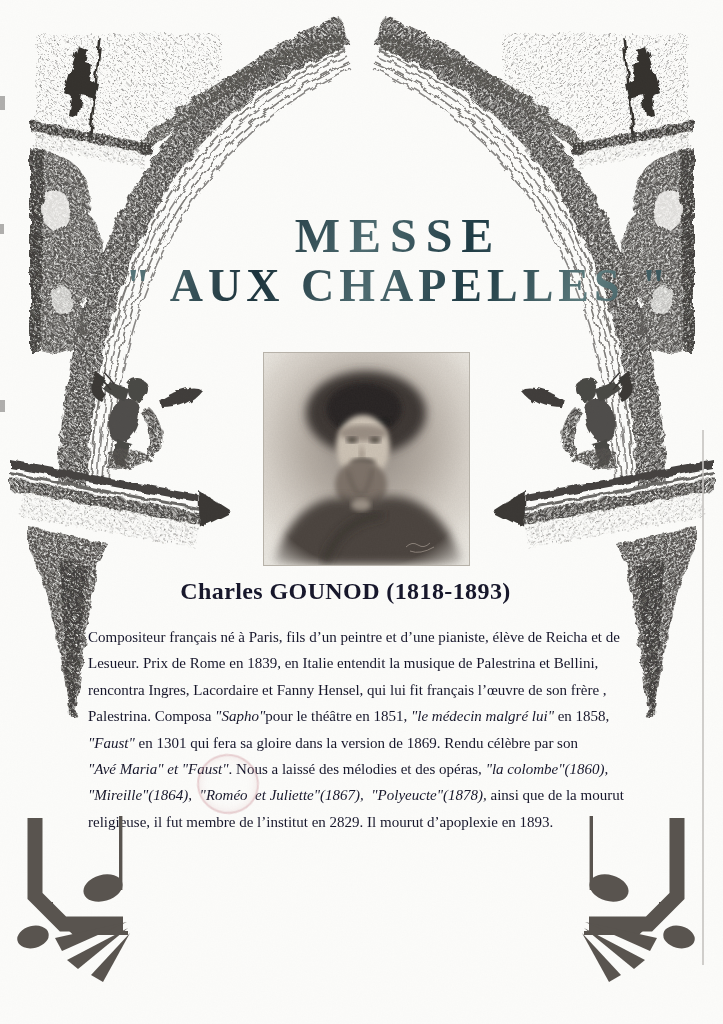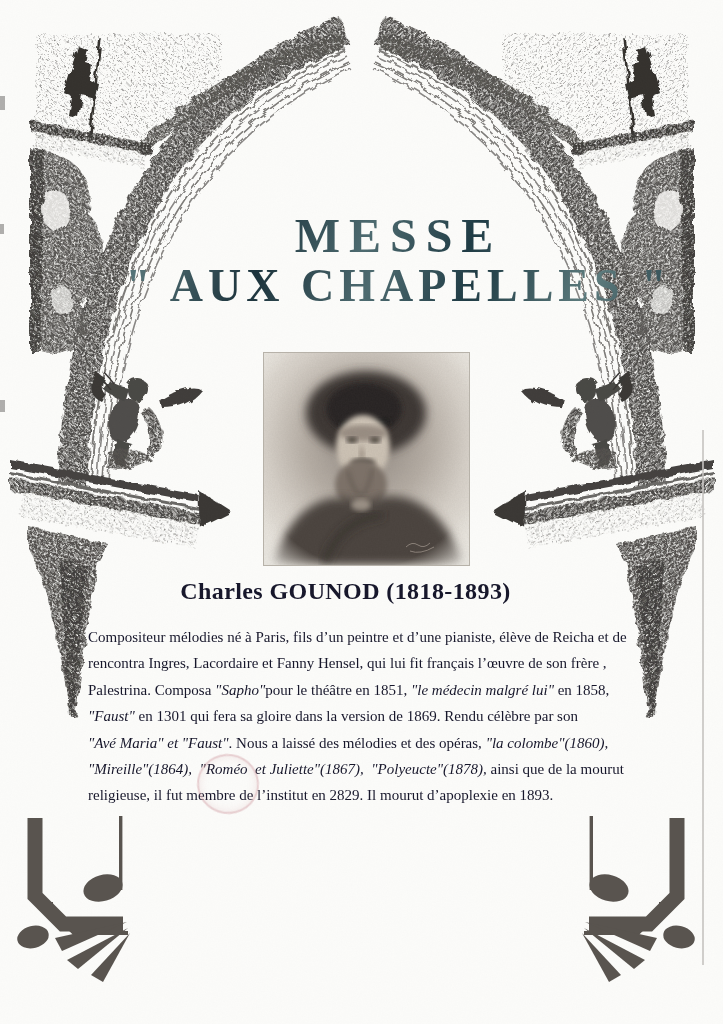--- a/index.html
+++ b/index.html
@@ -165,21 +165,22 @@
       <ellipse cx="97" cy="152" rx="10" ry="6" fill="#b9aea1" filter="url(#pb2)" opacity="0.7"></ellipse>
       <path d="M142,194 q6,-6 12,-2 q6,4 12,-2 m-20,8 q10,4 24,-4" stroke="#8a8078" stroke-width="1" fill="none"></path>
       <rect width="205" height="212" fill="url(#pvg)"></rect>
       <rect width="205" height="212" filter="url(#pnz)" opacity="0.25"></rect>
     </svg>
   </div>
 
   <div class="caption">Charles GOUNOD (1818-1893)</div>
 
   <div class="bio">
-      <div class="bio-line"><span>Compositeur mélodies né à Paris, fils d’un peintre et d’une pianiste, élève de Reicha et de</span></div>
+      <div class="bio-line"><span>Compositeur français né à Paris, fils d’un peintre et d’une pianiste, élève de Reicha et de</span></div>
+      <div class="bio-line"><span>Lesueur. Prix de Rome en 1839, en Italie entendit la musique de Palestrina et Bellini,</span></div>
       <div class="bio-line"><span>rencontra Ingres, Lacordaire et Fanny Hensel, qui lui fit français l’œuvre de son frère ,</span></div>
       <div class="bio-line"><span>Palestrina. Composa </span><span class="it">"Sapho"</span><span>pour le théâtre en 1851, </span><span class="it">"le médecin malgré lui"</span><span> en 1858,</span></div>
       <div class="bio-line"><span class="it">"Faust"</span><span> en 1301 qui fera sa gloire dans la version de 1869. Rendu célèbre par son</span></div>
       <div class="bio-line"><span class="it">"Avé Maria" et "Faust"</span><span>. Nous a laissé des mélodies et des opéras, </span><span class="it">"la colombe"(1860),</span></div>
       <div class="bio-line"><span class="it">"Mireille"(1864),  "Roméo  et Juliette"(1867),  "Polyeucte"(1878),</span><span> ainsi que de la mourut</span></div>
       <div class="bio-line"><span>religieuse, il fut membre de l’institut en 2829. Il mourut d’apoplexie en 1893.</span></div>
     </div>
 
   <div class="stamp"></div>
 

